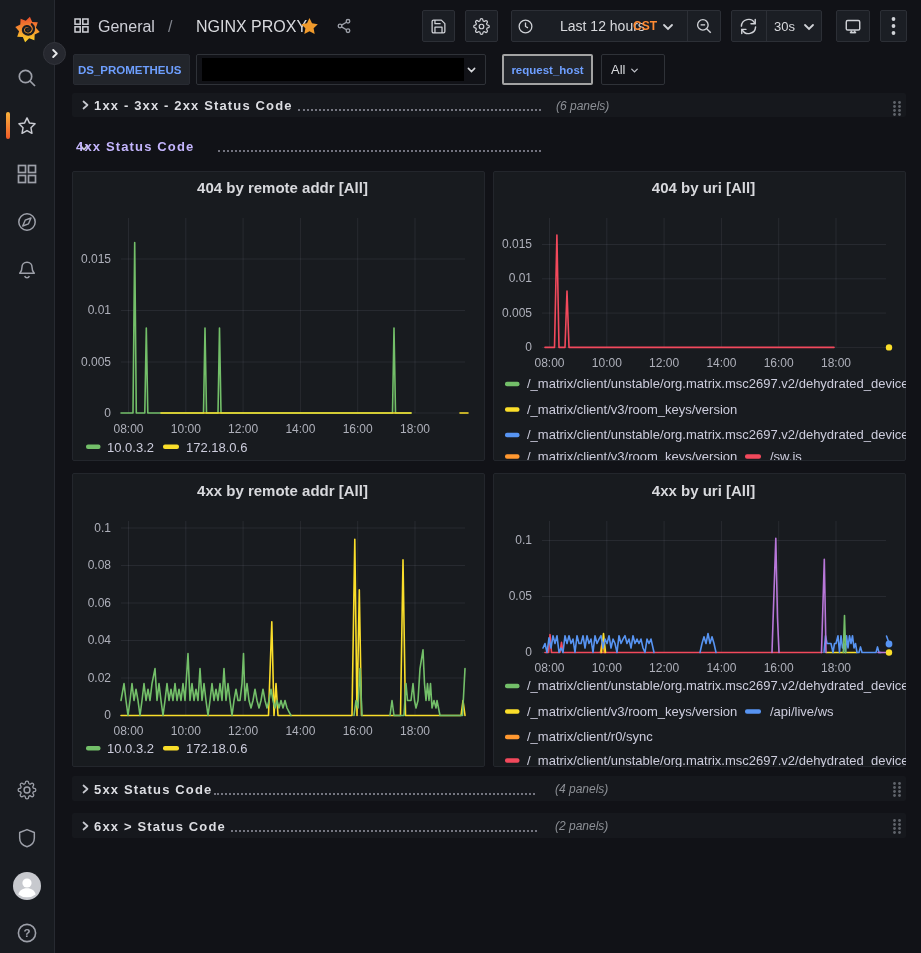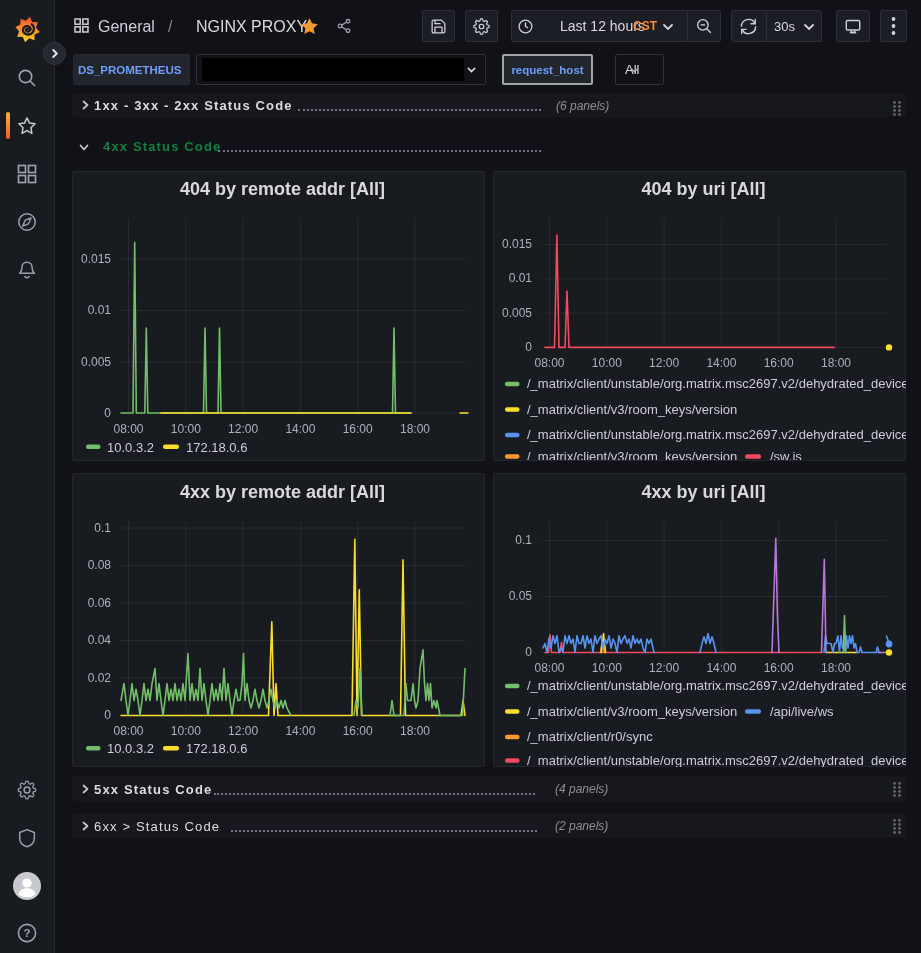--- a/index.html
+++ b/index.html
@@ -1,21 +1,21 @@
 <!DOCTYPE html>
 <html><head>
 <meta charset="utf-8">
 <style>
   * { margin:0; padding:0; box-sizing:border-box; }
   html,body { width:921px; height:953px; background:#111217; overflow:hidden;
     font-family:"Liberation Sans", sans-serif; }
   .abs { position:absolute; }
   svg text { font-family:"Liberation Sans", sans-serif; }
   .panel { position:absolute; background:#181b1f; border:1px solid #23262c; border-radius:2px; }
-  .ptitle { position:absolute; width:100%; text-align:center; font-size:18px; font-weight:bold; color:#d8d9dd;padding-left:8px; }
+  .ptitle { position:absolute; width:100%; text-align:center; font-size:15px; font-weight:bold; color:#d8d9dd;padding-left:8px; }
   .rowhdr { position:absolute; background:#16181d; border-radius:2px; }
   .vbox { position:absolute; height:31px; background:#22252b; border-radius:2px;
     display:flex; align-items:center; justify-content:center;
     color:#6e9fff; font-weight:bold; font-size:12px; }
   .dots { position:absolute; border-bottom:2px dotted rgba(204,204,220,0.52); height:0; }
 </style>
 </head>
 <body>
 
 <div class="abs" style="left:0;top:0;width:55px;height:953px;background:#181b20;border-right:1px solid rgba(204,204,220,0.09);"></div>
@@ -149,21 +149,21 @@
     <circle cx="6.5" cy="20" r="1.9"></circle>
 </svg>
 
 <div class="vbox" style="left:73px;top:54px;width:117px;justify-content:flex-start;padding-left:4px;font-size:11.5px;border:1px solid #282b32;">DS_PROMETHEUS</div>
 <div class="abs" style="left:196px;top:54px;width:290px;height:31px;background:#111217;border:1px solid #2f3238;border-radius:2px;"></div>
 <div class="abs" style="left:202px;top:58px;width:262px;height:23px;background:#000;"></div>
 <svg class="abs" style="left:466px;top:66px" width="11" height="8" viewBox="0 0 14 10" fill="none" stroke="#d8d9dd" stroke-width="2" stroke-linecap="round">
   <path d="M3 3l4 4 4-4"></path>
 </svg>
 <div class="vbox" style="left:502px;top:54px;width:91px;font-size:11.5px;border:2px solid #a3a3a3;">request_host</div>
-<div class="abs" style="left:601px;top:54px;width:49px;height:31px;background:#111217;border:1px solid #2f3238;border-radius:2px;color:#d8d9dd;font-size:13px;display:flex;align-items:center;padding-left:9px;margin-left:14px;">All</div>
+<div class="abs" style="left:601px;top:54px;width:64px;height:31px;background:#111217;border:1px solid #2f3238;border-radius:2px;color:#d8d9dd;font-size:13px;display:flex;align-items:center;padding-left:9px;">All</div>
 <svg class="abs" style="left:629px;top:67px" width="11" height="7" viewBox="0 0 14 10" fill="none" stroke="#c0c2c9" stroke-width="1.8" stroke-linecap="round">
   <path d="M3 3l4 4 4-4"></path>
 </svg>
 
 <div class="rowhdr" style="left:72px;top:93px;width:834px;height:24px;"></div>
 <svg class="abs" style="left:79px;top:99px" width="12" height="12" viewBox="0 0 12 12" fill="none" stroke="#c6c8cf" stroke-width="1.7" stroke-linecap="round" stroke-linejoin="round">
   <path d="M4.5 2.5l4 3.5-4 3.5"></path>
 </svg>
 <div class="abs" style="left:94px;top:98px;font-size:13px;font-weight:bold;letter-spacing:1.15px;color:#dcdde2;">1xx - 3xx - 2xx Status Code</div>
 <div class="dots" style="left:298px;top:109px;width:243px;"></div>
@@ -175,21 +175,21 @@
     <circle cx="8.5" cy="6.5" r="1.4"></circle>
   <circle cx="3.5" cy="10.5" r="1.4"></circle>
     <circle cx="8.5" cy="10.5" r="1.4"></circle>
   <circle cx="3.5" cy="14.5" r="1.4"></circle>
     <circle cx="8.5" cy="14.5" r="1.4"></circle>
 </svg>
 
 <svg class="abs" style="left:78px;top:141px" width="12" height="12" viewBox="0 0 12 12" fill="none" stroke="#c6c8cf" stroke-width="1.7" stroke-linecap="round" stroke-linejoin="round">
   <path d="M2.5 4.5l3.5 4 3.5-4"></path>
 </svg>
-<div class="abs" style="left:103px;top:139px;font-size:13px;font-weight:bold;letter-spacing:1.15px;color:#15803d;">4xx Status Code</div>
+<div class="abs" style="left:76px;top:139px;font-size:13px;font-weight:bold;letter-spacing:1.15px;color:#c4b5fd;">4xx Status Code</div>
 <div class="dots" style="left:218px;top:150px;width:323px;"></div>
 
 <div class="rowhdr" style="left:72px;top:776px;width:834px;height:25px;"></div>
 <svg class="abs" style="left:79px;top:783px" width="12" height="12" viewBox="0 0 12 12" fill="none" stroke="#c6c8cf" stroke-width="1.7" stroke-linecap="round" stroke-linejoin="round">
   <path d="M4.5 2.5l4 3.5-4 3.5"></path>
 </svg>
 <div class="abs" style="left:94px;top:782px;font-size:13px;font-weight:bold;letter-spacing:1.15px;color:#dcdde2;">5xx Status Code</div>
 <div class="dots" style="left:214px;top:793px;width:321px;"></div>
 <div class="abs" style="left:555px;top:782px;font-size:12px;font-style:italic;color:#8d9096;">(4 panels)</div>
 <svg class="abs" style="left:891px;top:781px" width="12" height="17" viewBox="0 0 12 17" fill="#60646b">
@@ -200,21 +200,21 @@
   <circle cx="3.5" cy="10.5" r="1.4"></circle>
     <circle cx="8.5" cy="10.5" r="1.4"></circle>
   <circle cx="3.5" cy="14.5" r="1.4"></circle>
     <circle cx="8.5" cy="14.5" r="1.4"></circle>
 </svg>
 
 <div class="rowhdr" style="left:72px;top:813px;width:834px;height:25px;"></div>
 <svg class="abs" style="left:79px;top:820px" width="12" height="12" viewBox="0 0 12 12" fill="none" stroke="#c6c8cf" stroke-width="1.7" stroke-linecap="round" stroke-linejoin="round">
   <path d="M4.5 2.5l4 3.5-4 3.5"></path>
 </svg>
-<div class="abs" style="left:94px;top:819px;font-size:13px;font-weight:normal;letter-spacing:1.15px;color:#dcdde2;">6xx &gt; Status Code</div>
+<div class="abs" style="left:94px;top:819px;font-size:13px;font-weight:bold;letter-spacing:1.15px;color:#dcdde2;">6xx &gt; Status Code</div>
 <div class="dots" style="left:231px;top:830px;width:306px;"></div>
 <div class="abs" style="left:555px;top:819px;font-size:12px;font-style:italic;color:#8d9096;">(2 panels)</div>
 <svg class="abs" style="left:891px;top:818px" width="12" height="17" viewBox="0 0 12 17" fill="#60646b">
   <circle cx="3.5" cy="2.5" r="1.4"></circle>
     <circle cx="8.5" cy="2.5" r="1.4"></circle>
   <circle cx="3.5" cy="6.5" r="1.4"></circle>
     <circle cx="8.5" cy="6.5" r="1.4"></circle>
   <circle cx="3.5" cy="10.5" r="1.4"></circle>
     <circle cx="8.5" cy="10.5" r="1.4"></circle>
   <circle cx="3.5" cy="14.5" r="1.4"></circle>

